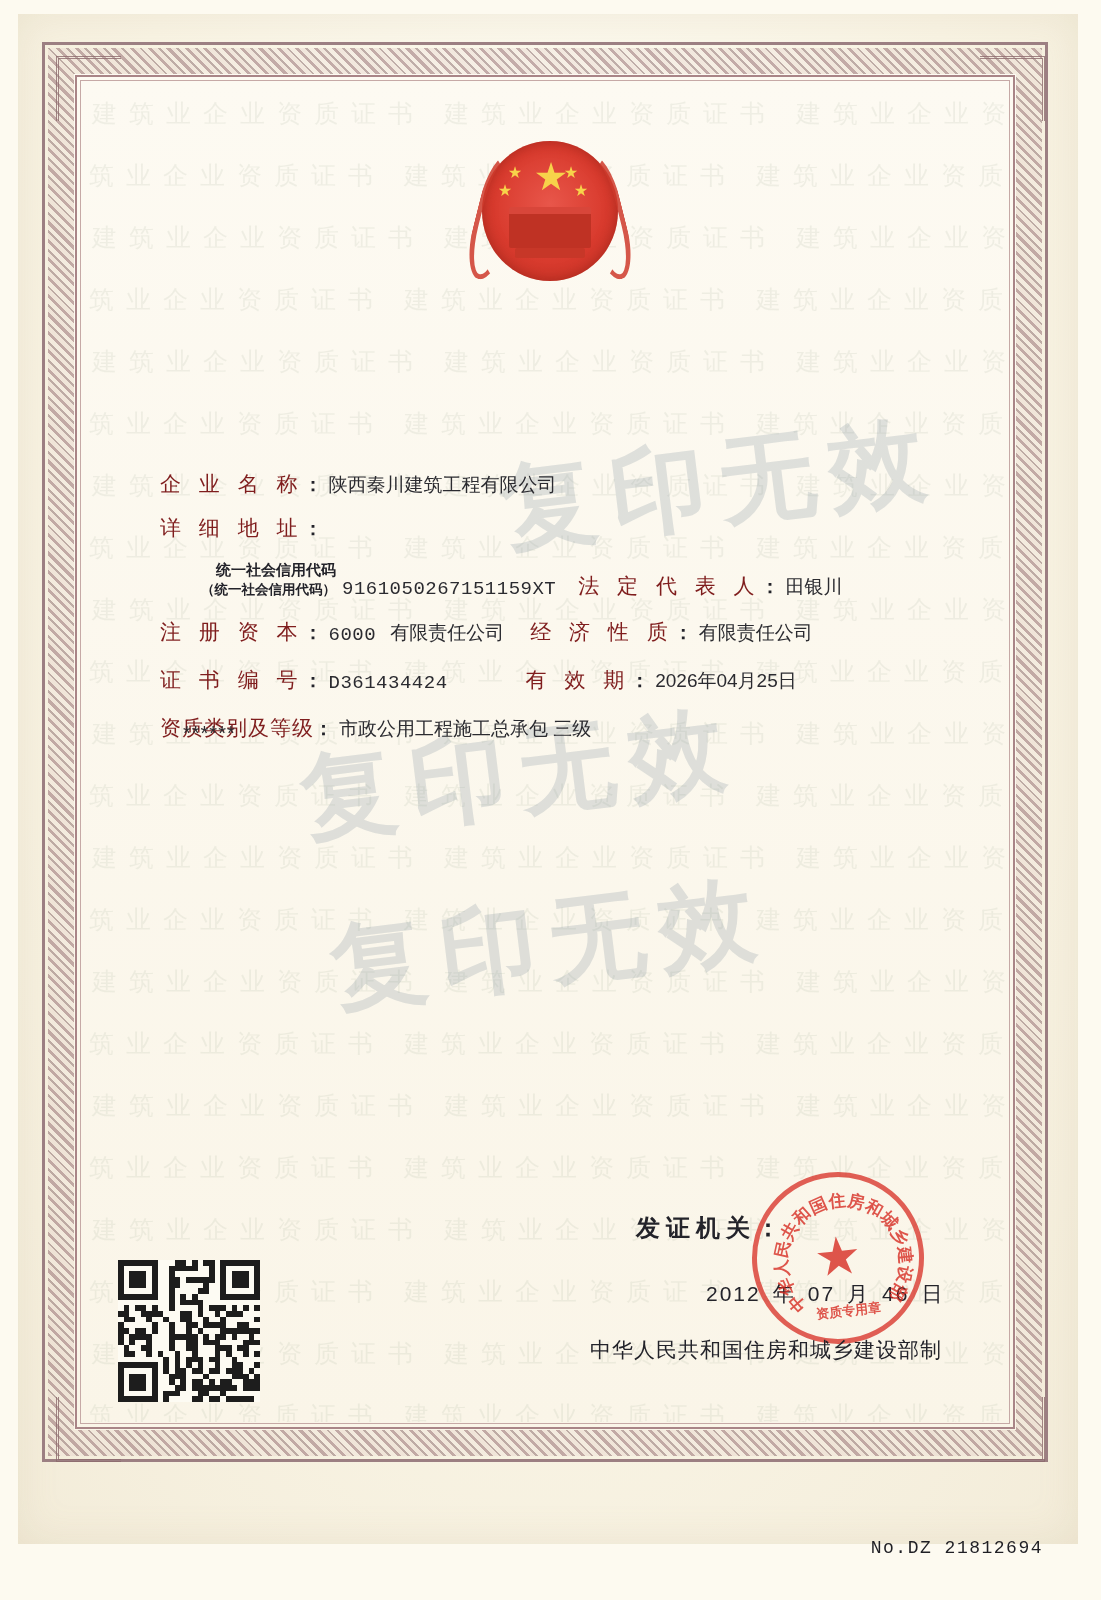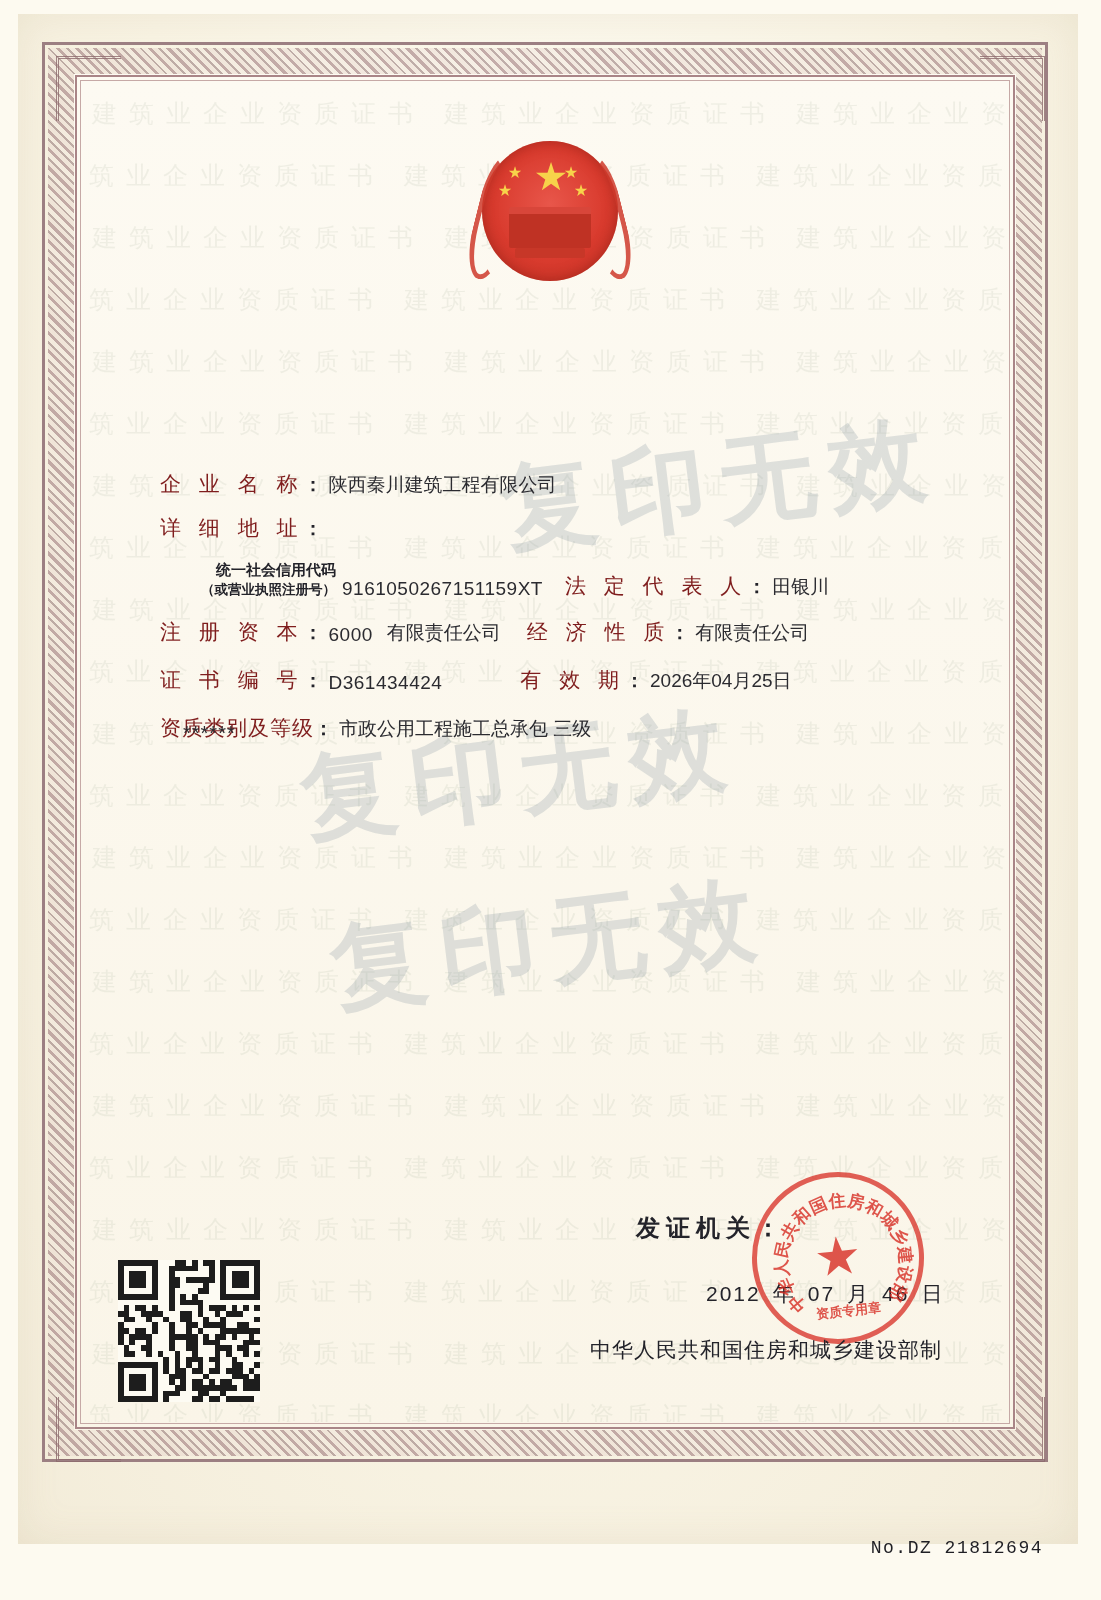--- a/index.html
+++ b/index.html
@@ -236,21 +236,21 @@
     letter-spacing: 6px;
   }
   .lbl.narrow { letter-spacing: 1px; }
   .colon { font-size: 19px; font-weight: bold; color: #23232a; margin: 0 2px 0 0; }
   .val {
     font-size: 19px;
     color: #2b2b30;
     white-space: nowrap;
     padding-left: 4px;
   }
-  .val.num { font-family: Liberation Sans, sans-serif; letter-spacing: .5px; }
+  .val.num { font-family: Liberation Mono, monospace; letter-spacing: .5px; }
 
   .row-name { }
   .row-addr { margin-top: 6px; }
   .row-credit { margin-top: 8px; height: 50px; }
   .row-capital { margin-top: 8px; }
   .row-certno { margin-top: 10px; }
   .row-qual { margin-top: 10px; }
 
   .credit-lbl {
     font-size: 15px;
@@ -451,21 +451,21 @@
     </div>
 
     <div class="frow row-addr">
       <span class="lbl">详 细 地 址</span>
       <span class="colon">：</span>
     </div>
 
     <div class="frow row-credit">
       <div class="credit-lbl">
         <div class="l1">统一社会信用代码</div>
-        <div class="l2">（或营业执照注册号）</div>
+        <div class="l2">（统一社会信用代码）</div>
       </div>
       <span class="val num" style="padding-left:6px;">9161050267151159XT</span>
       <span class="lbl" style="margin-left:22px;">法 定 代 表 人</span>
       <span class="colon">：</span>
       <span class="val">田银川</span>
     </div>
 
     <div class="frow row-capital">
       <span class="lbl">注 册 资 本</span>
       <span class="colon">：</span>

